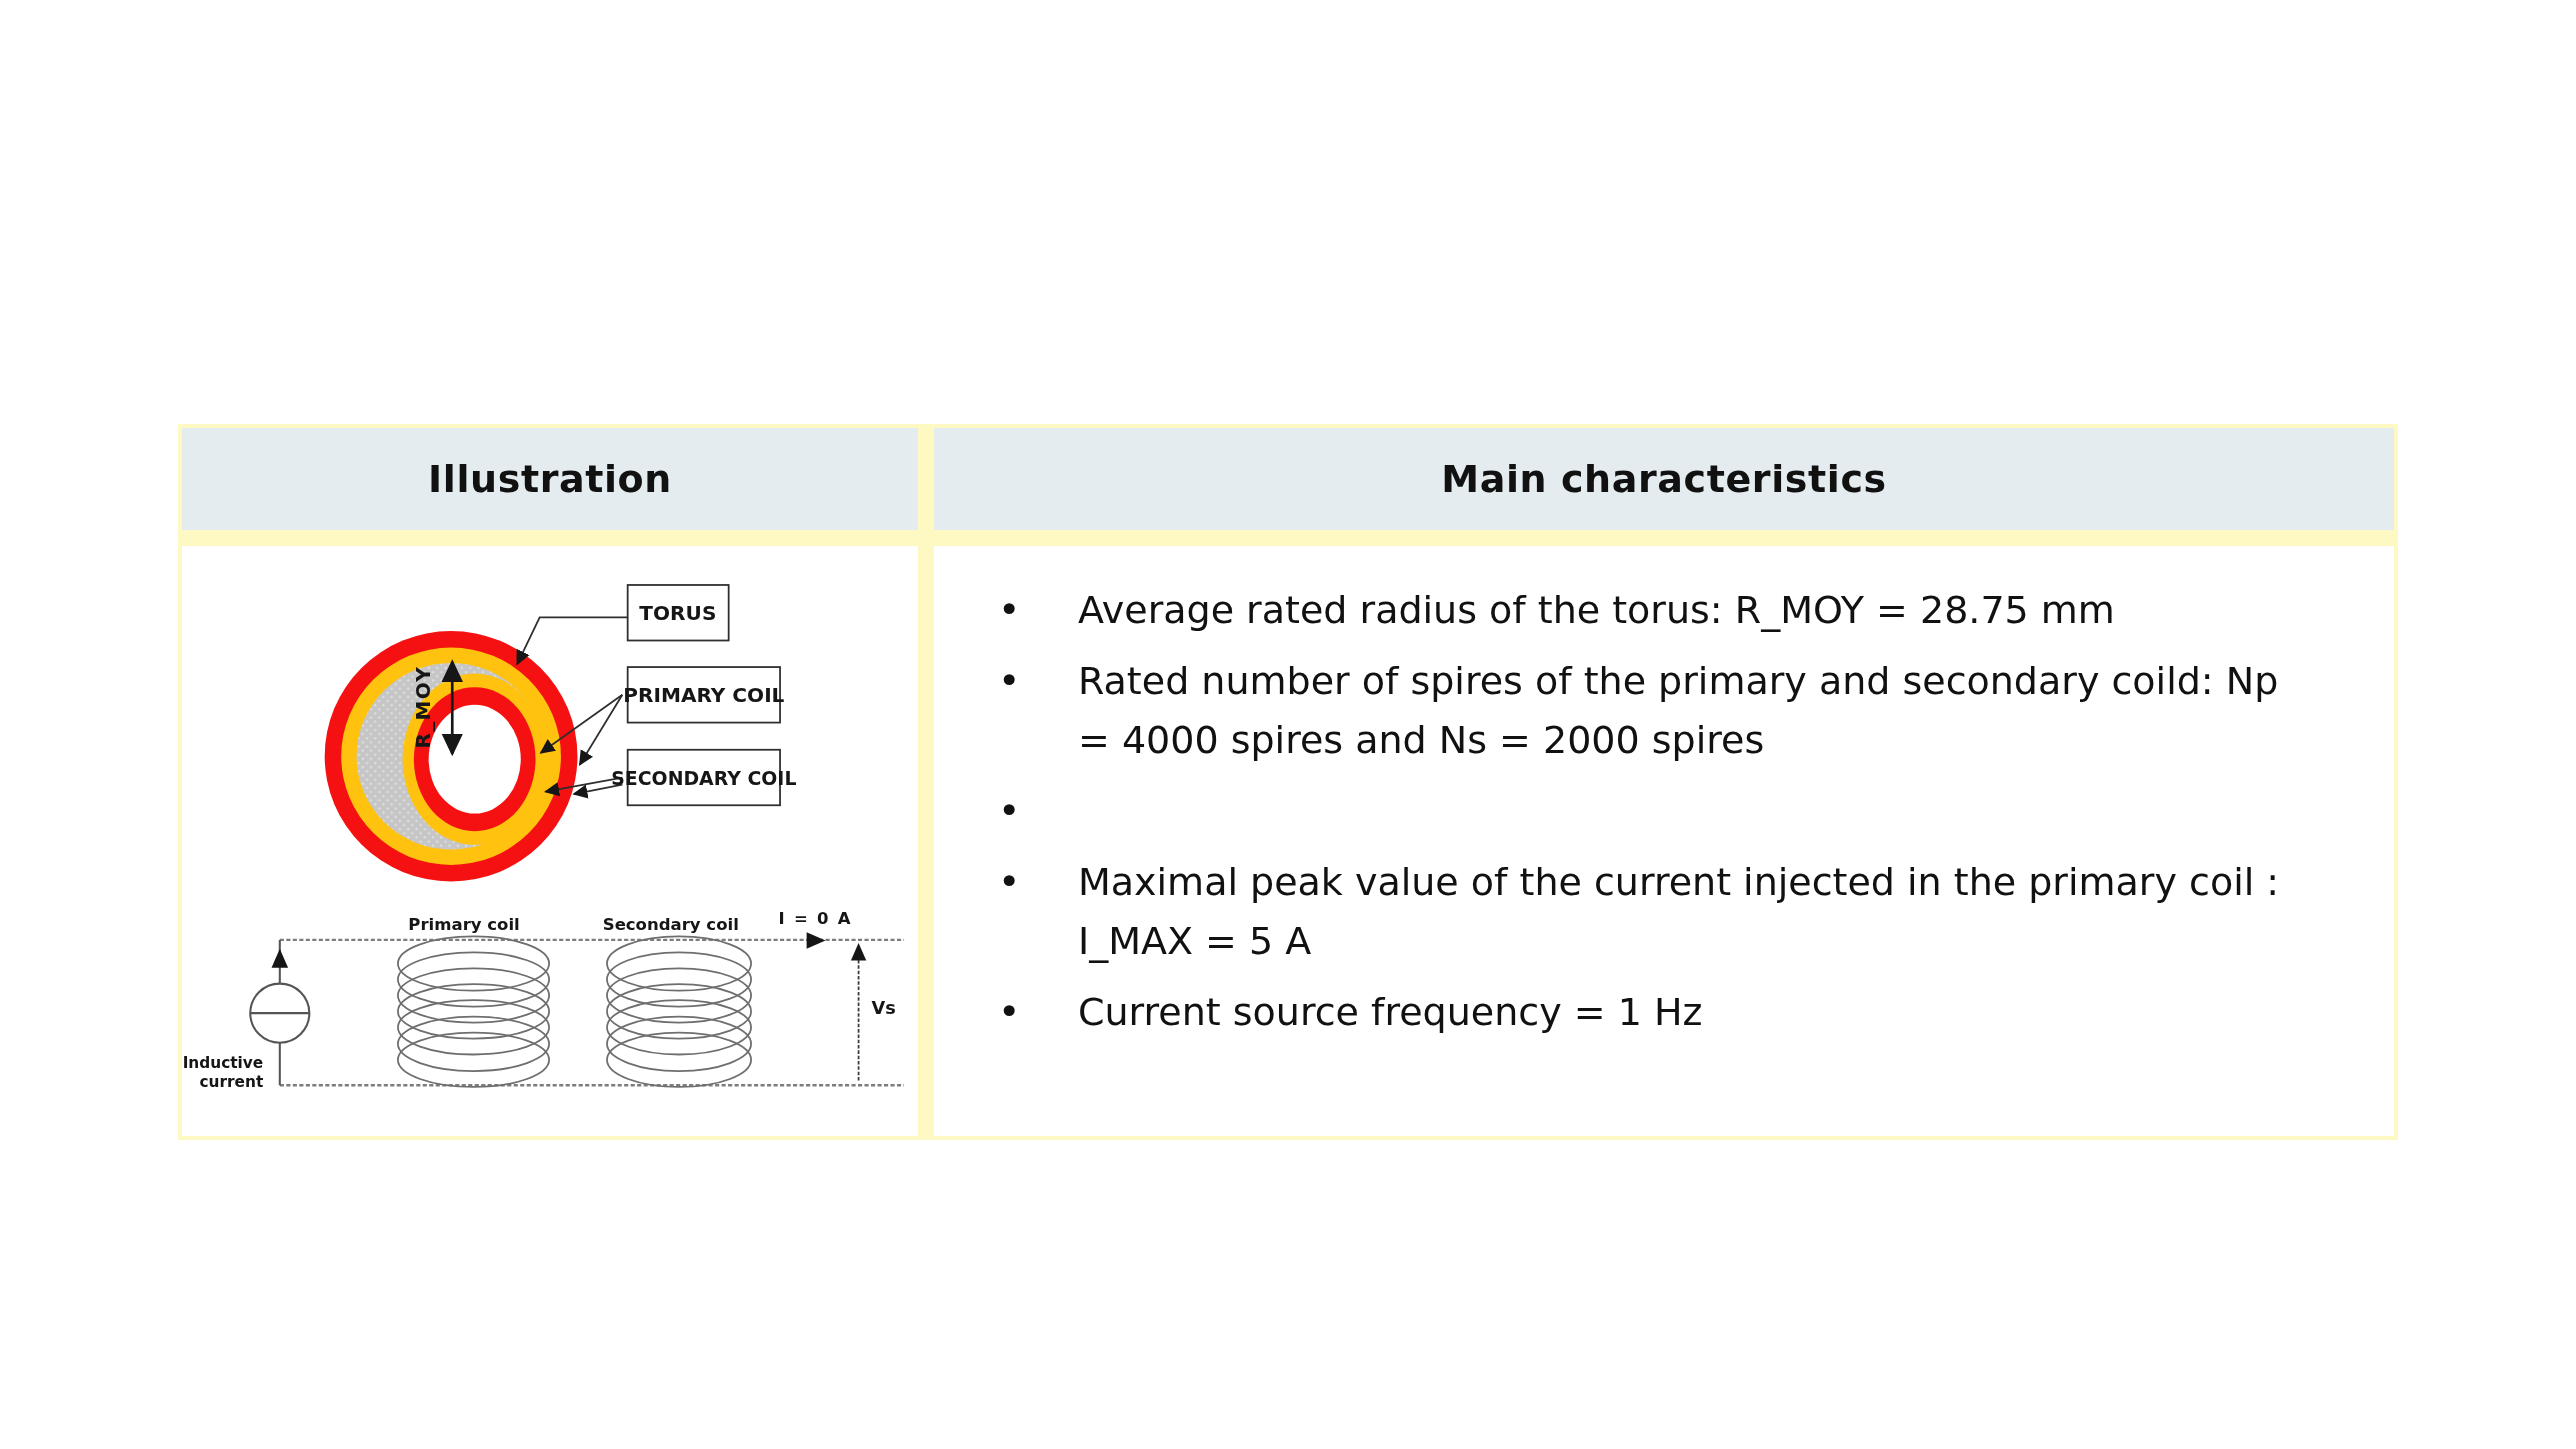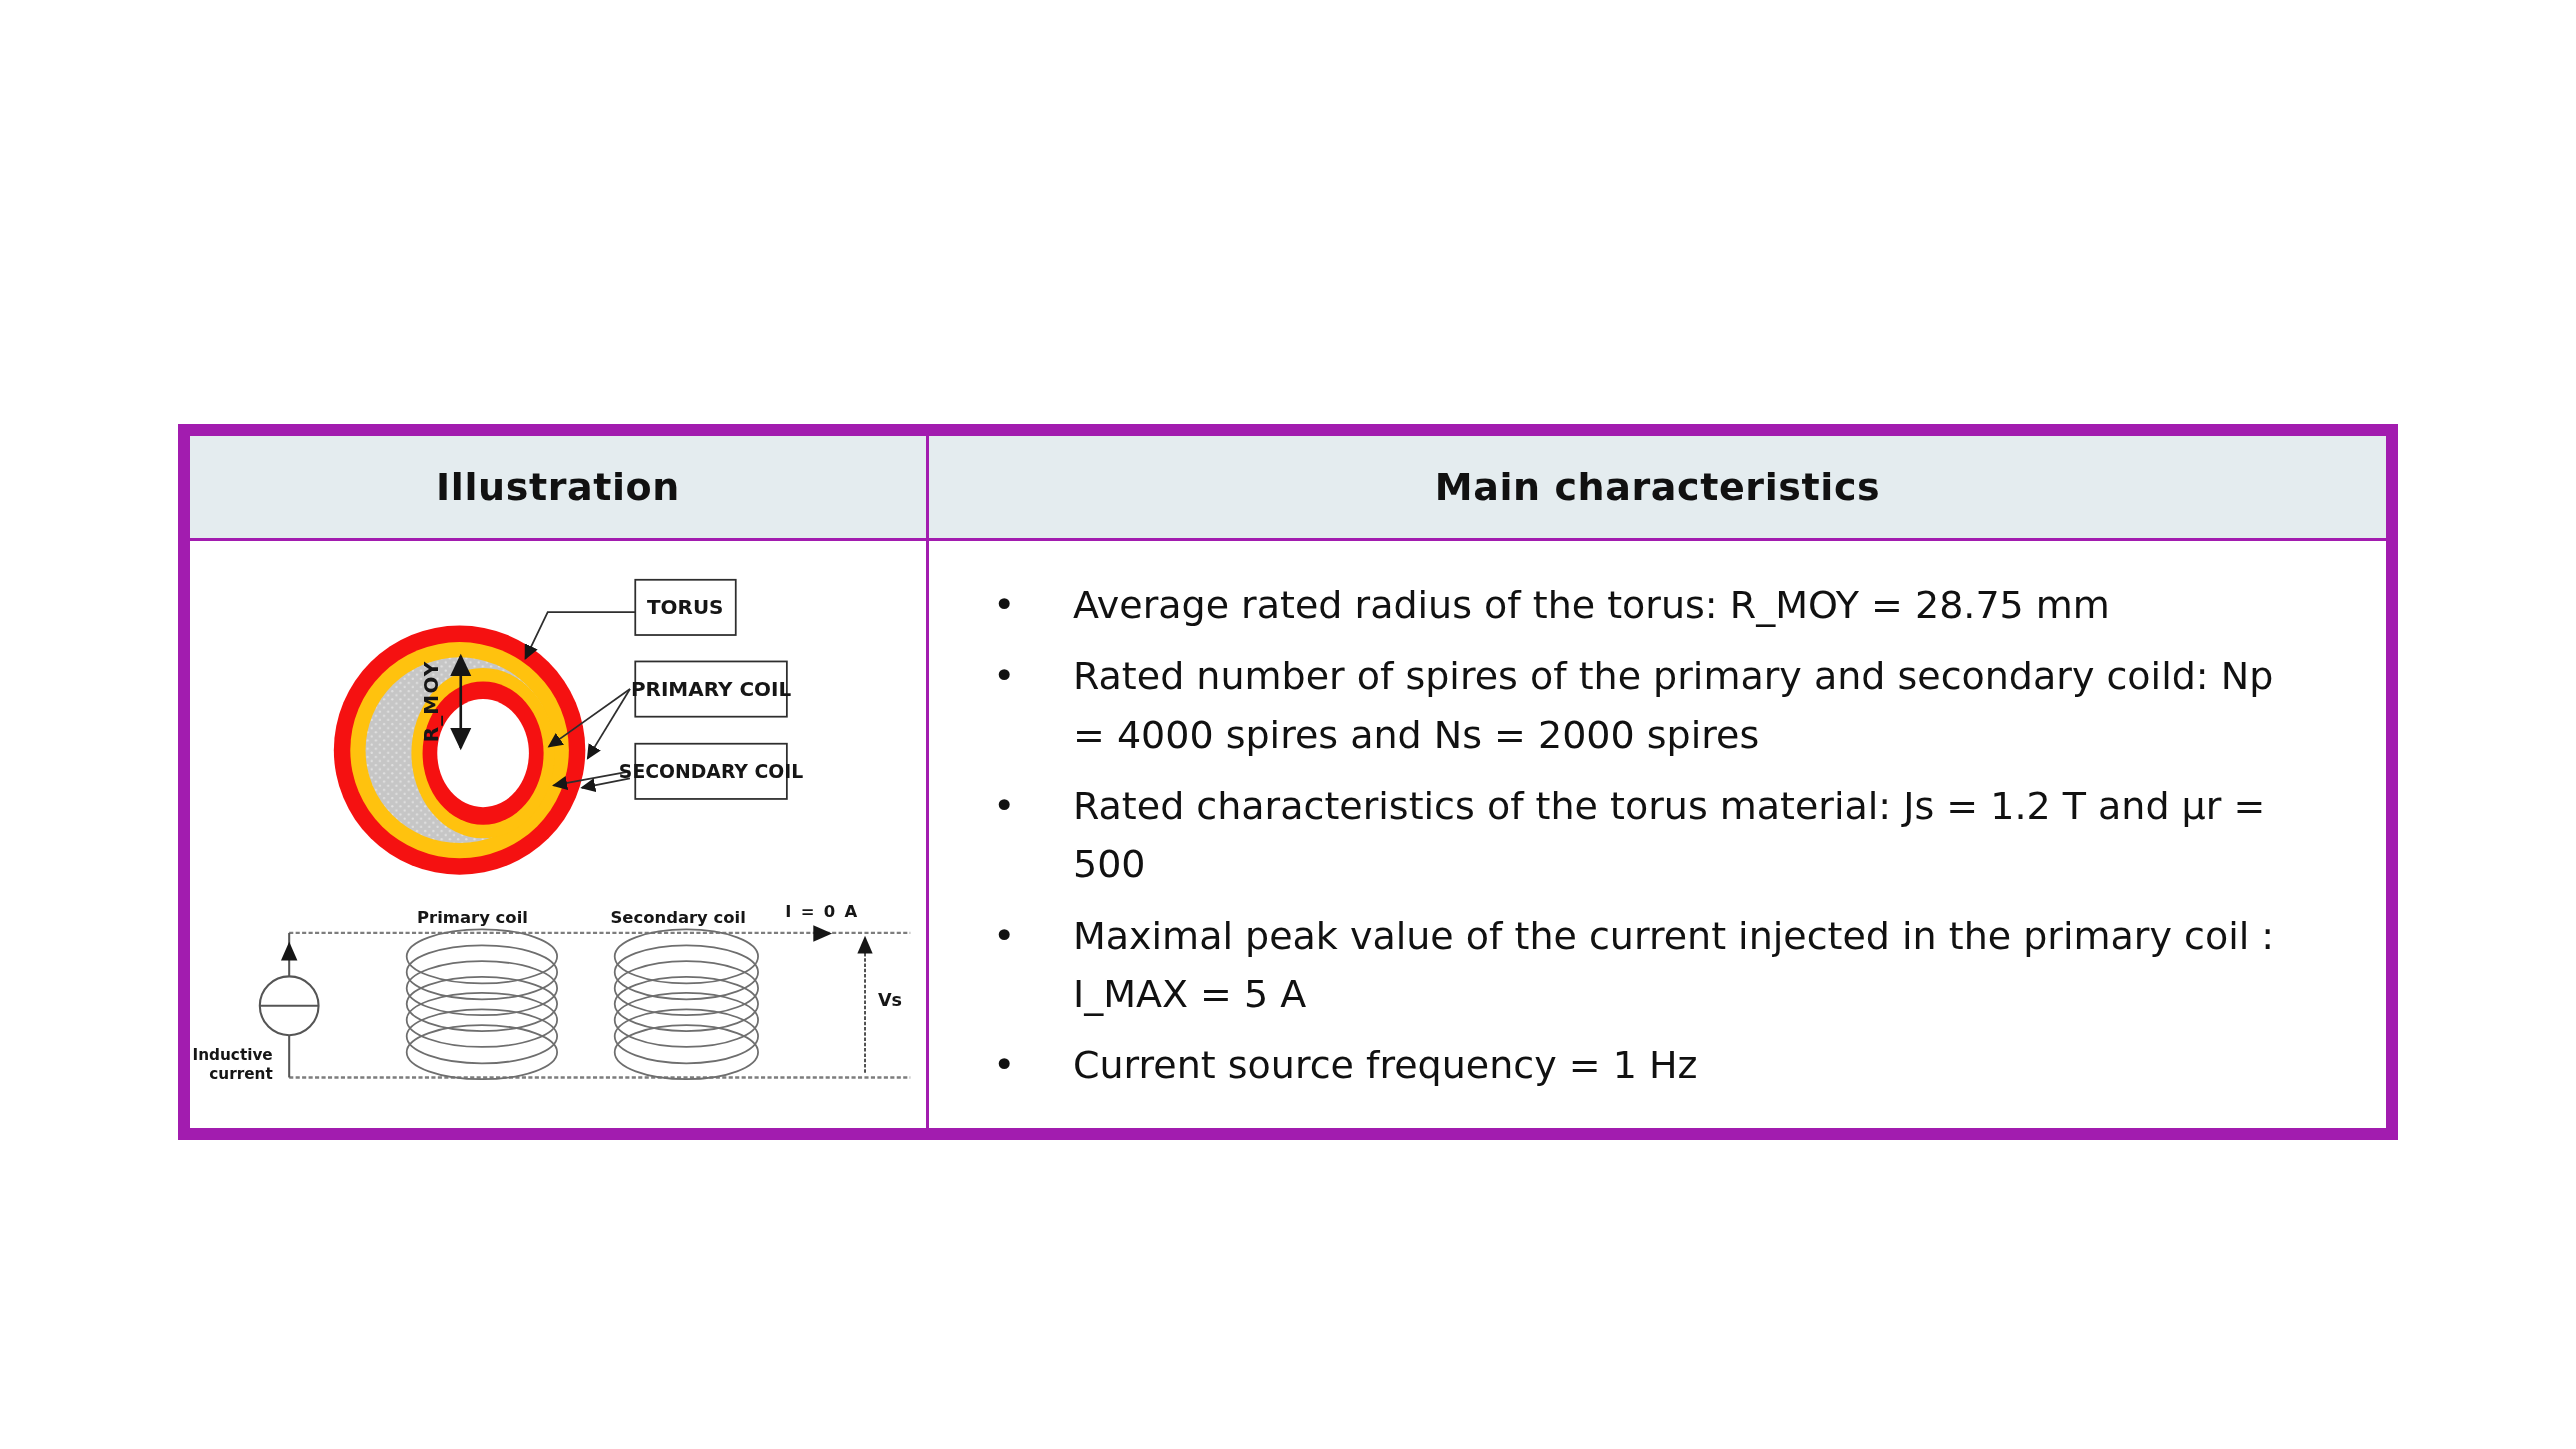--- a/index.html
+++ b/index.html
@@ -1,22 +1,22 @@
 <!DOCTYPE html>
 <html style="font-size:9.7px"><head>
 <meta charset="utf-8">
 <style>
   html,body{margin:0;padding:0;background:#ffffff;}
   body{width:2576px;height:1449px;position:relative;overflow:hidden;
        font-family:"DejaVu Sans","Liberation Sans",sans-serif;color:#111;}
 
   .doc-table{position:absolute;left:178px;top:424px;width:2220px;height:716px;
-             box-sizing:border-box;background:#a21caf;display:grid;
+             box-sizing:border-box;background:#fef9c3;display:grid;
              grid-template-columns:736px 1fr;grid-template-rows:102px 1fr;
-             gap:3px;padding:12px;}
+             gap:16px;padding:4px;}
   .cell{background:#ffffff;box-sizing:border-box;}
   .head{background:#e4ecef;display:flex;align-items:center;justify-content:center;}
   .head-label{font-size:38px;font-weight:bold;letter-spacing:0.6px;}
 
   .illu-cell{position:relative;overflow:hidden;}
   .illu-cell svg{display:block;width:100%;height:100%;}
 
   .chars-cell{padding:35px 33px 0 64px;}
   .item{display:flex;margin-bottom:13.3px;}
   .bullet{flex:0 0 56px;font-size:38px;line-height:1.53;}
@@ -133,22 +133,20 @@
       <span class="bullet">•</span>
       <span class="item-text">Average rated radius of the torus: R_MOY = 28.75 mm</span>
     </div>
     <div class="item">
       <span class="bullet">•</span>
       <span class="item-text">Rated number of spires of the primary and secondary coild: Np
 = 4000 spires and Ns = 2000 spires</span>
     </div>
     <div class="item">
       <span class="bullet">•</span>
-      <span class="item-text">Rated characteristics of the torus material: Js = 1.2 T and µr =
-500</span>
     </div>
     <div class="item">
       <span class="bullet">•</span>
       <span class="item-text">Maximal peak value of the current injected in the primary coil :
 I_MAX = 5 A</span>
     </div>
     <div class="item">
       <span class="bullet">•</span>
       <span class="item-text">Current source frequency = 1 Hz</span>
     </div>

